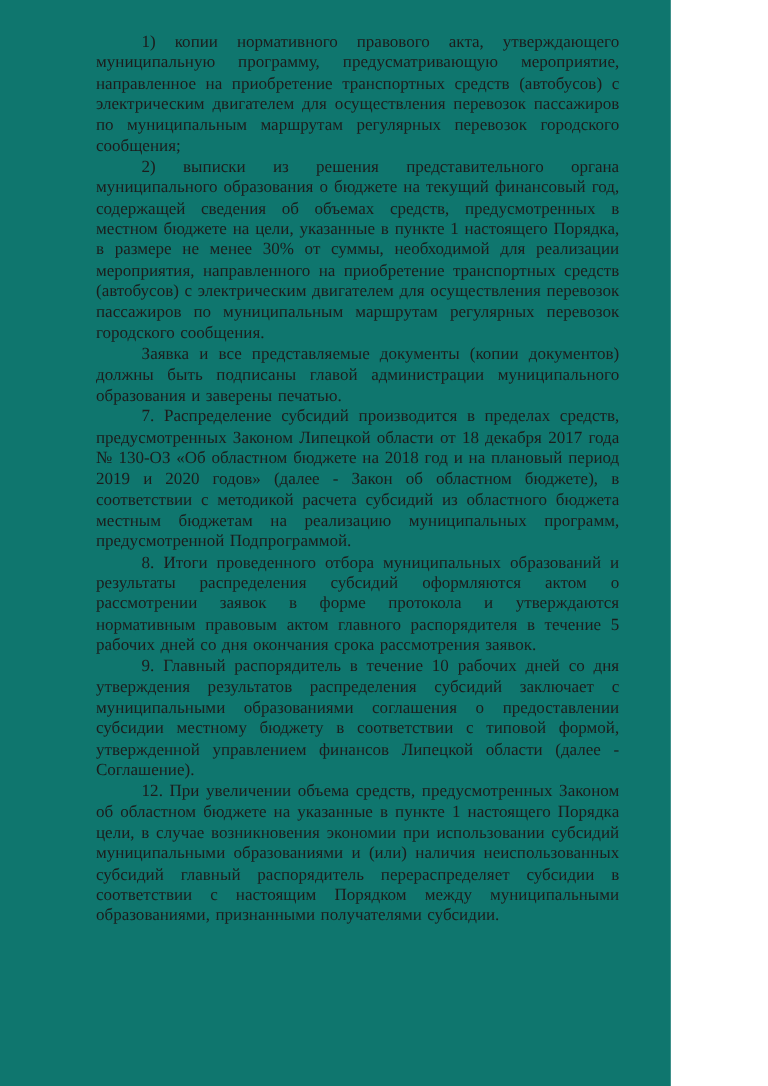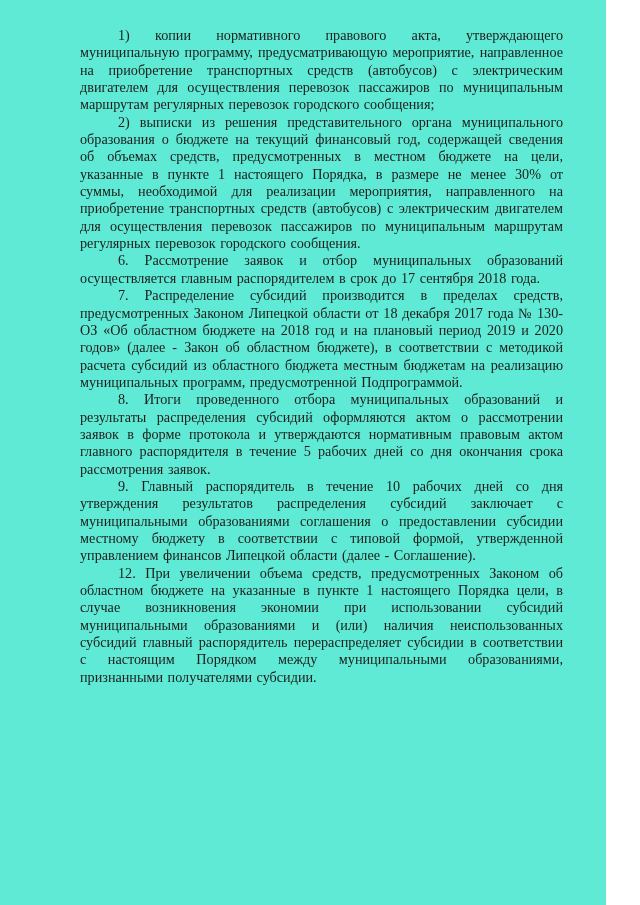--- a/index.html
+++ b/index.html
@@ -7,23 +7,23 @@
     padding: 0;
   }
   body {
     width: 640px;
     height: 905px;
     background: #ffffff;
     overflow: hidden;
   }
   .page {
     box-sizing: border-box;
-    width: 606px;
+    width: 559px;
     height: 905px;
-    background: #5eead4;
+    background: #0f766e;
     padding: 27px 43px 0 80px;
   }
   .doc-body {
     font-family: "Liberation Serif", "DejaVu Serif", serif;
     font-size: 14.2px;
     line-height: 17.35px;
     color: #1c1c1c;
   }
   .doc-body p {
     margin: 0;
@@ -32,19 +32,19 @@
     word-spacing: 1px;
   }
 </style>
 </head>
 <body style="background: rgb(255, 255, 255);">
 
 <div class="page">
   <div class="doc-body" id="doc-body" style="color: rgb(28, 28, 28);">
       <p>1) копии нормативного правового акта, утверждающего муниципальную программу, предусматривающую мероприятие, направленное на приобретение транспортных средств (автобусов) с электрическим двигателем для осуществления перевозок пассажиров по муниципальным маршрутам регулярных перевозок городского сообщения;</p>
       <p>2) выписки из решения представительного органа муниципального образования о бюджете на текущий финансовый год, содержащей сведения об объемах средств, предусмотренных в местном бюджете на цели, указанные в пункте 1 настоящего Порядка, в размере не менее 30% от суммы, необходимой для реализации мероприятия, направленного на приобретение транспортных средств (автобусов) с электрическим двигателем для осуществления перевозок пассажиров по муниципальным маршрутам регулярных перевозок городского сообщения.</p>
-      <p>6. Рассмотрение заявок и отбор муниципальных образований осуществляется главным распорядителем в срок до 17 сентября 2018 года.</p>
+      <p>Заявка и все представляемые документы (копии документов) должны быть подписаны главой администрации муниципального образования и заверены печатью.</p>
       <p>7. Распределение субсидий производится в пределах средств, предусмотренных Законом Липецкой области от 18 декабря 2017 года № 130-ОЗ «Об областном бюджете на 2018 год и на плановый период 2019 и 2020 годов» (далее - Закон об областном бюджете), в соответствии с методикой расчета субсидий из областного бюджета местным бюджетам на реализацию муниципальных программ, предусмотренной Подпрограммой.</p>
       <p>8. Итоги проведенного отбора муниципальных образований и результаты распределения субсидий оформляются актом о рассмотрении заявок в форме протокола и утверждаются нормативным правовым актом главного распорядителя в течение 5 рабочих дней со дня окончания срока рассмотрения заявок.</p>
       <p>9. Главный распорядитель в течение 10 рабочих дней со дня утверждения результатов распределения субсидий заключает с муниципальными образованиями соглашения о предоставлении субсидии местному бюджету в соответствии с типовой формой, утвержденной управлением финансов Липецкой области (далее - Соглашение).</p>
       <p>12. При увеличении объема средств, предусмотренных Законом об областном бюджете на указанные в пункте 1 настоящего Порядка цели, в случае возникновения экономии при использовании субсидий муниципальными образованиями и (или) наличия неиспользованных субсидий главный распорядитель перераспределяет субсидии в соответствии с настоящим Порядком между муниципальными образованиями, признанными получателями субсидии.</p>
     </div>
 </div>
 
 </body></html>

